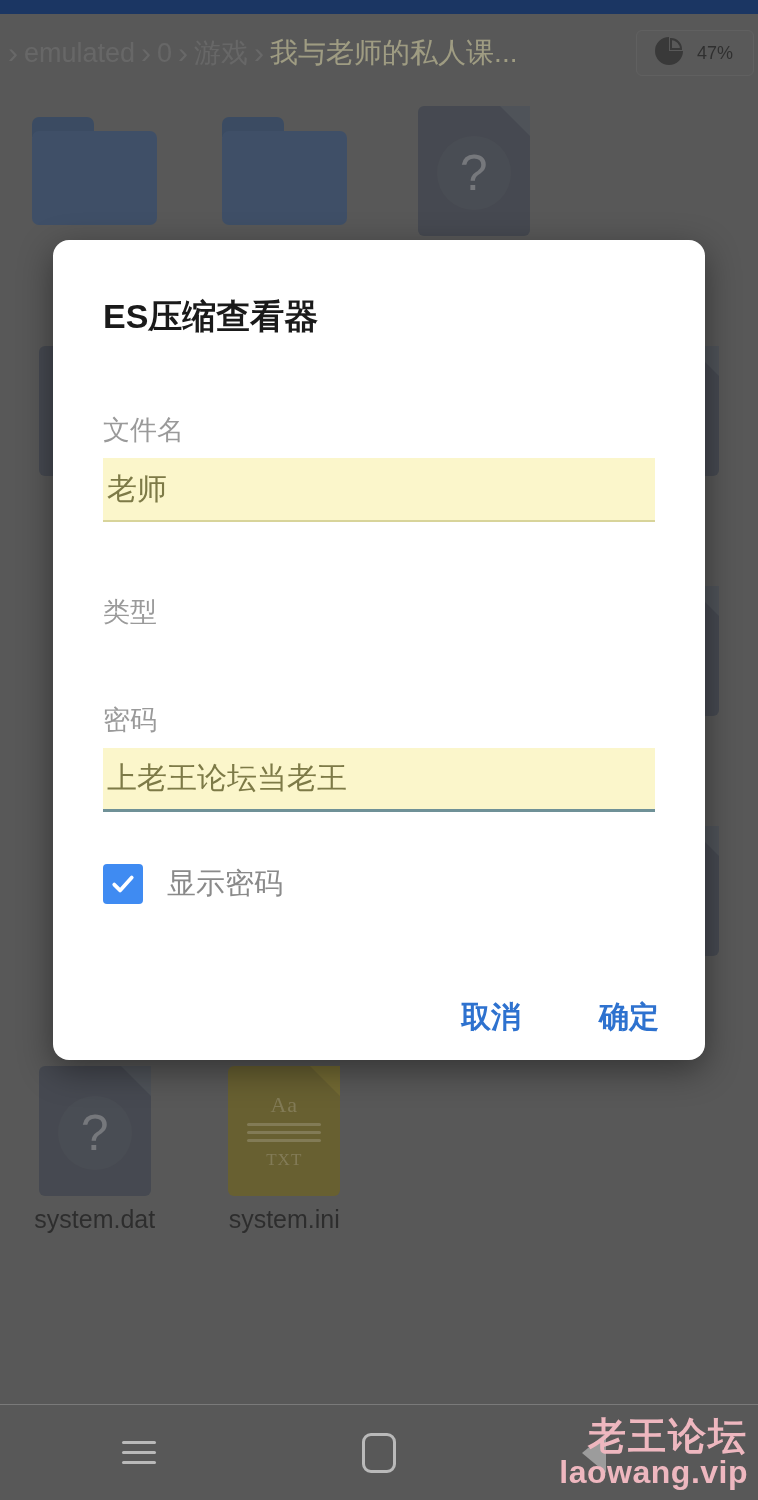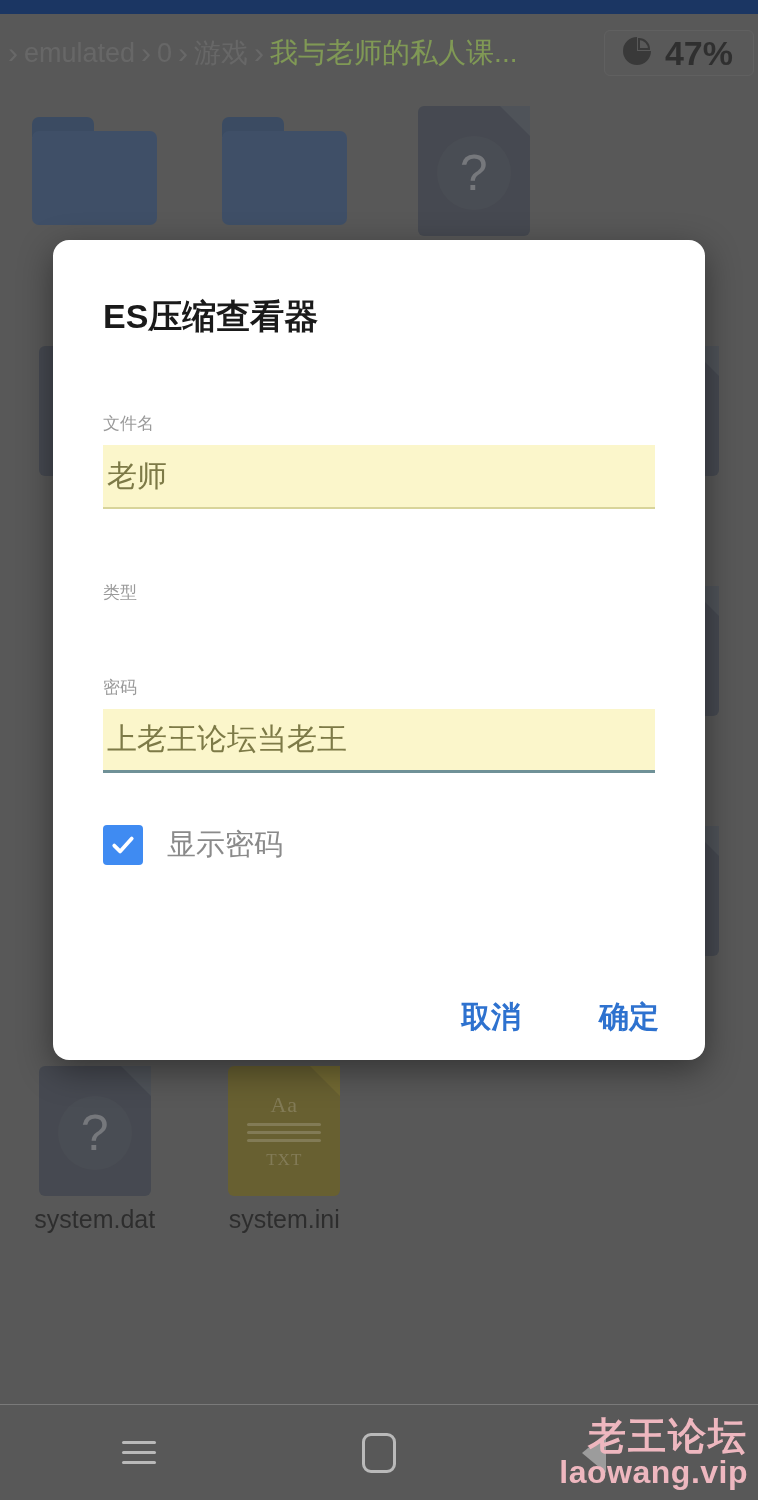--- a/index.html
+++ b/index.html
@@ -45,35 +45,35 @@
     font-weight: 300;
     padding: 0 6px;
     line-height: 1;
   }
   .crumb {
     font-size: 27px;
     color: #8b8b8b;
     white-space: nowrap;
   }
   .crumb.current {
-    color: #bef264;
+    color: #fef9c3;
     font-size: 28px;
   }
   #storage-chip {
     position: absolute; right: 4px; top: 16px;
     height: 46px;
     display: flex; align-items: center;
     gap: 12px;
     padding: 0 20px 0 16px;
     border: 1px solid #7c7c7c;
     border-radius: 6px;
     background: #6d6d6d;
   }
   #storage-chip .pct {
-    font-size: 34px; font-weight: bold; color: #161616;
+    font-size: 18px; font-weight: normal; color: #161616;
   }
 
   
   #file-grid {
     position: absolute; left: 0; top: 78px;
     width: 758px;
   }
   .file-row {
     display: flex;
     height: 240px;
@@ -248,21 +248,21 @@
     background: #ffffff;
     border-radius: 16px;
     box-shadow: 0 10px 34px rgba(0,0,0,0.42);
     padding: 0 50px;
   }
   #dialog-title {
     font-size: 34px; font-weight: bold; color: #1a1a1a;
     padding-top: 54px;
   }
   .field-label {
-    font-size: 17px; color: #9a9a9a;
+    font-size: 27px; color: #9a9a9a;
     margin-top: 72px;
   }
   .autofill-input {
     margin-top: 10px;
     height: 64px;
     background: #fbf6cb;
     border: none;
     border-bottom: 2px solid #d8d49a;
     width: 100%;
     display: flex; align-items: center;

